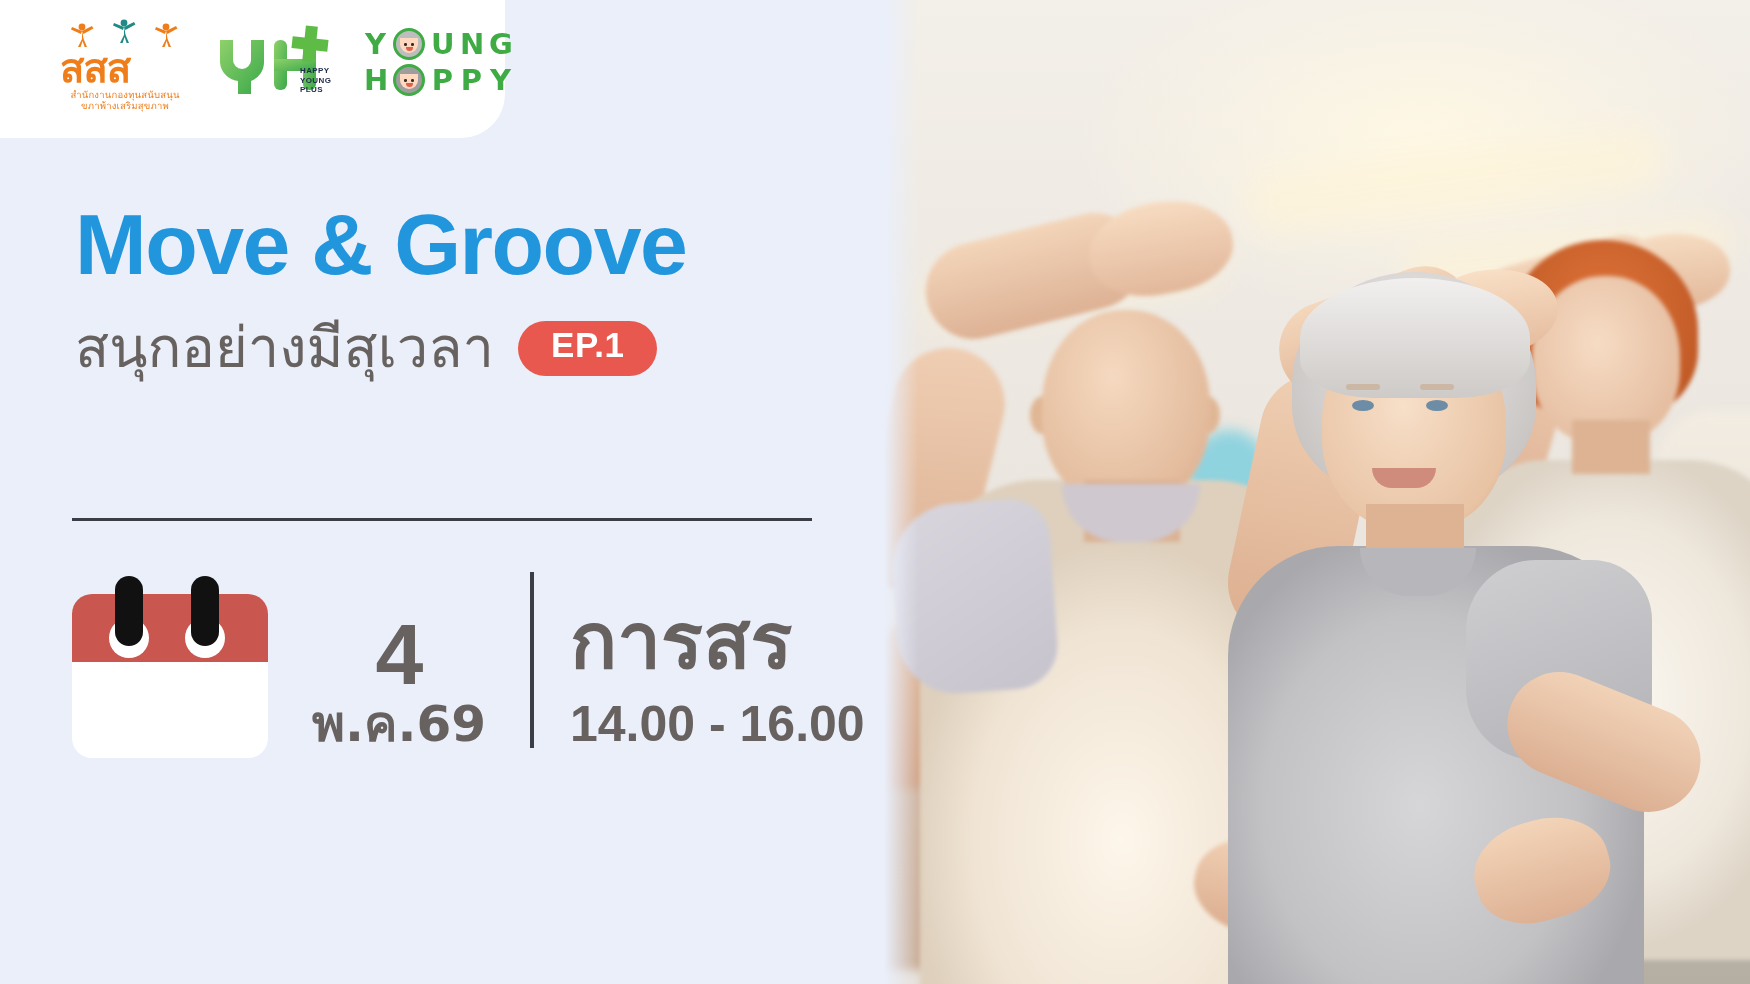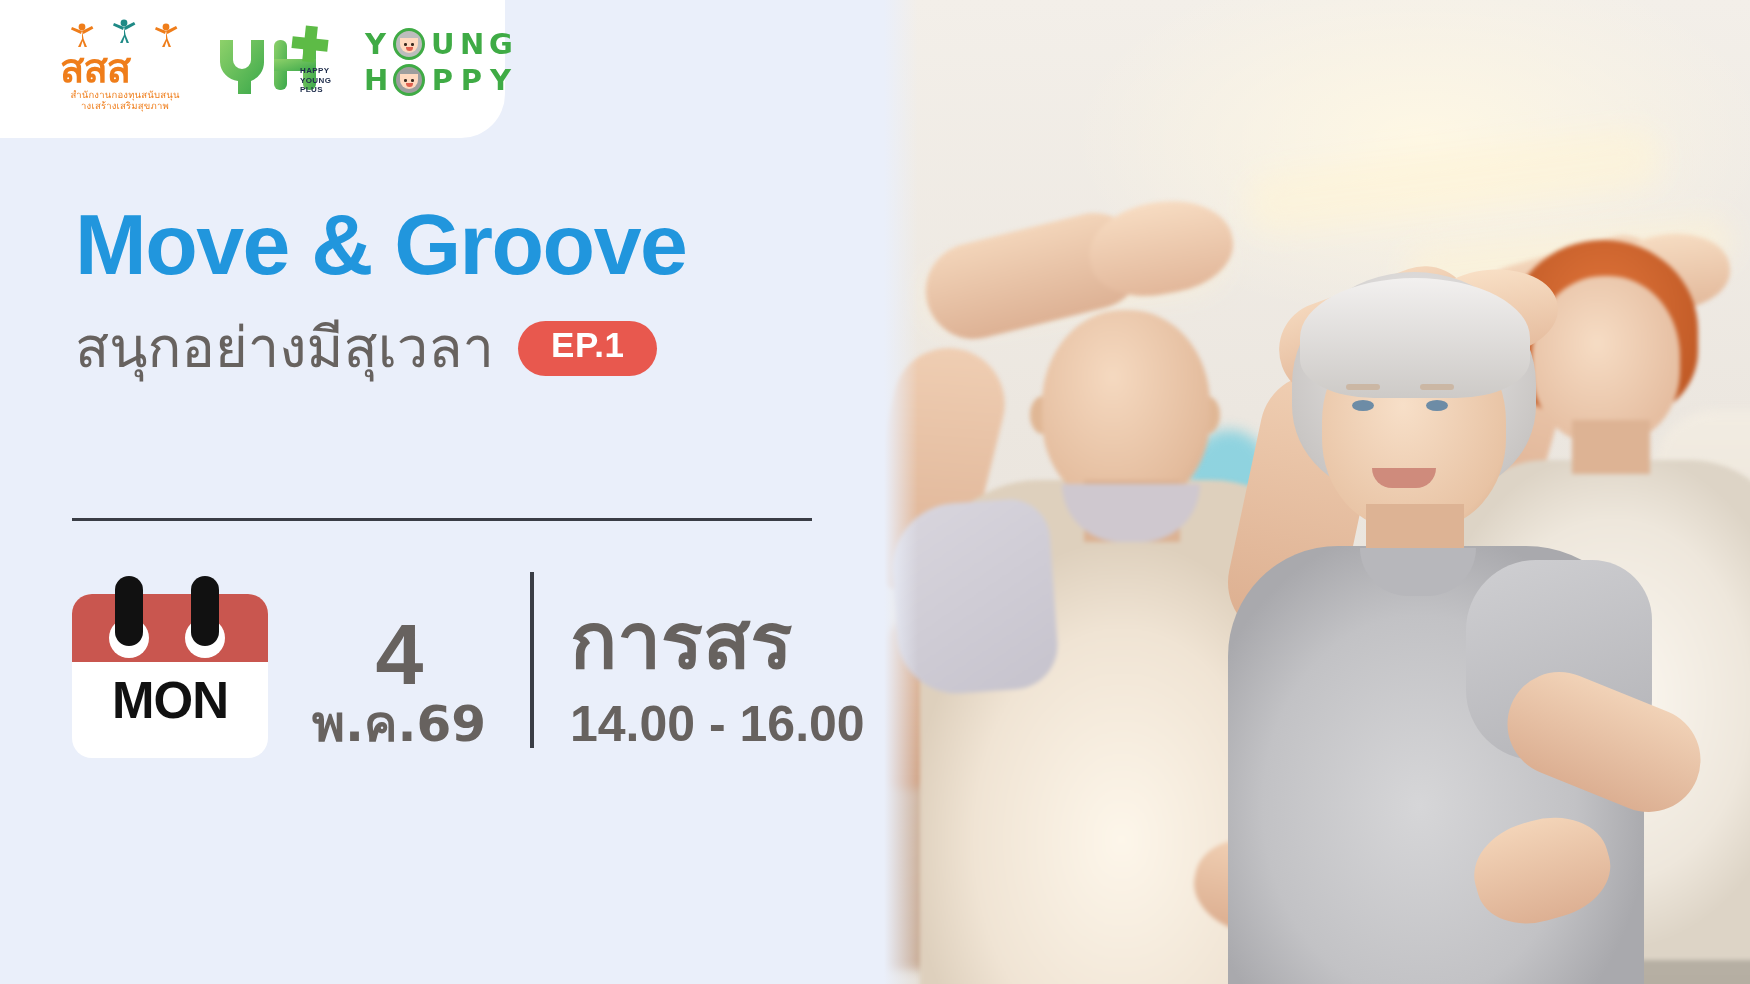--- a/index.html
+++ b/index.html
@@ -517,21 +517,21 @@
                 <circle cx="15" cy="8" r="3.4"></circle>
                 <path d="M15 11 L15 20 L11 28 L13.6 28 L15.6 22 L17.6 28 L20 28 L16.6 20 Z"></path>
                 <path d="M15 12 L5 8 L4 10.6 L14 15 Z"></path>
                 <path d="M15 12 L25 7 L26.4 9.4 L16.4 15 Z"></path>
               </g>
                 </svg>
             </div>
           </div>
           <div class="sss-word">สสส</div>
           <div class="sss-sub">สำนักงานกองทุนสนับสนุน</div>
-          <div class="sss-sub">างเสร้างเสริมสุขภาพ</div>
+          <div class="sss-sub">ขภาพ้างเสริมสุขภาพ</div>
         </div>
 
         <div class="yh-logo">
           <div class="yh-mark">
             <svg viewBox="0 0 104 58">
               <defs>
                 <linearGradient id="gy" x1="0" y1="0" x2="1" y2="1">
                   <stop offset="0%" stop-color="#8ed16a"></stop>
                     <stop offset="100%" stop-color="#3aa84a"></stop>
                 </linearGradient>
@@ -591,21 +591,20 @@
       <div class="ep-badge">EP.1</div>
     </div>
 
     <div class="divider"></div>
 
     <div class="info-row">
 
       <div class="cal-icon">
         <div class="cal-body">
           <div class="cal-head"></div>
-          <div class="cal-dayname">MON</div>
         </div>
         <div class="ring-hole l"></div>
         <div class="ring-hole r"></div>
         <div class="ring l"></div>
         <div class="ring r"></div>
       </div>
 
       <div class="date-col">
         <div class="date-day">4</div>
         <div class="date-month">พ.ค.69</div>

